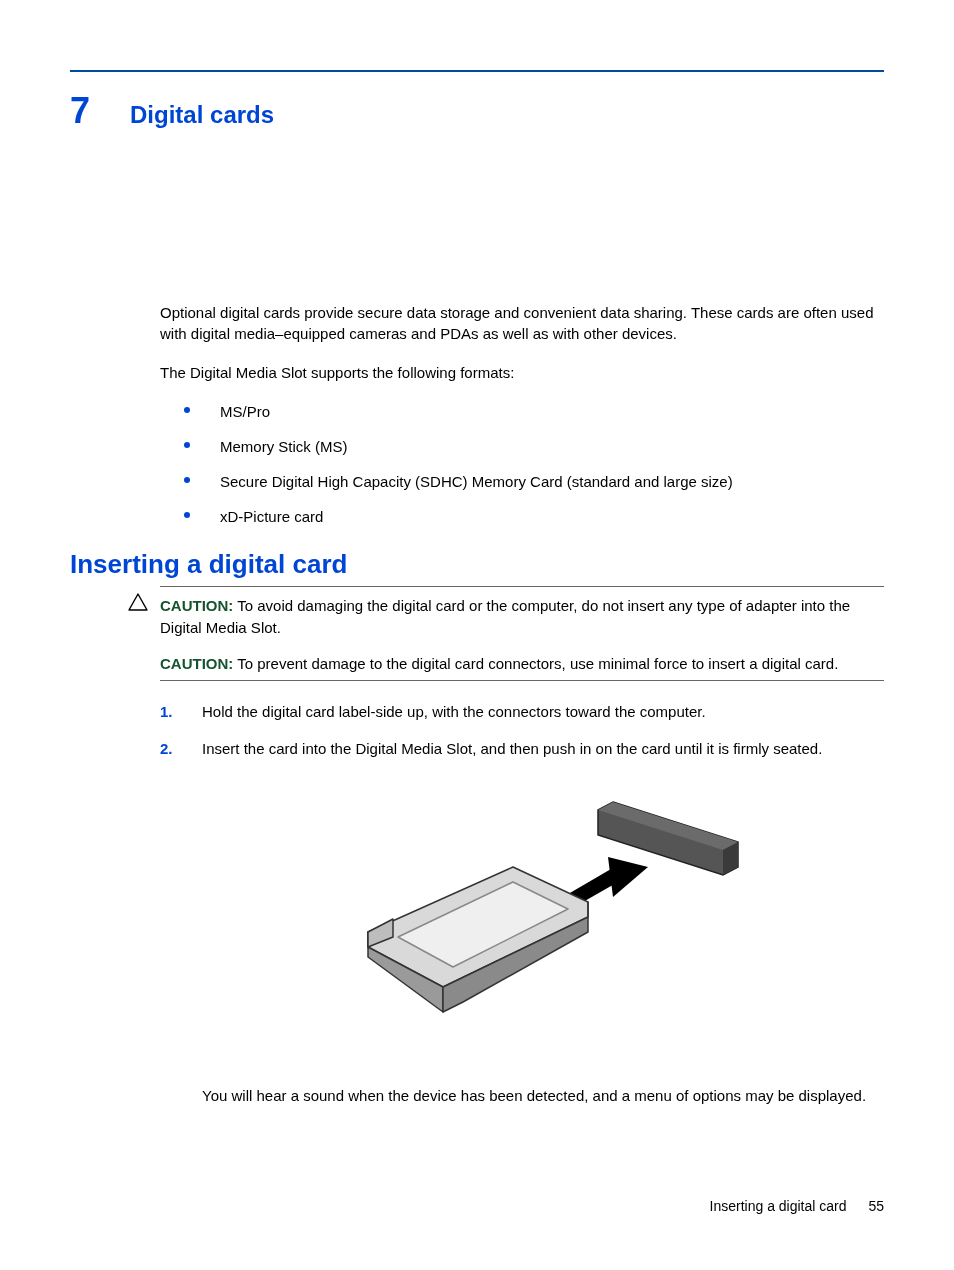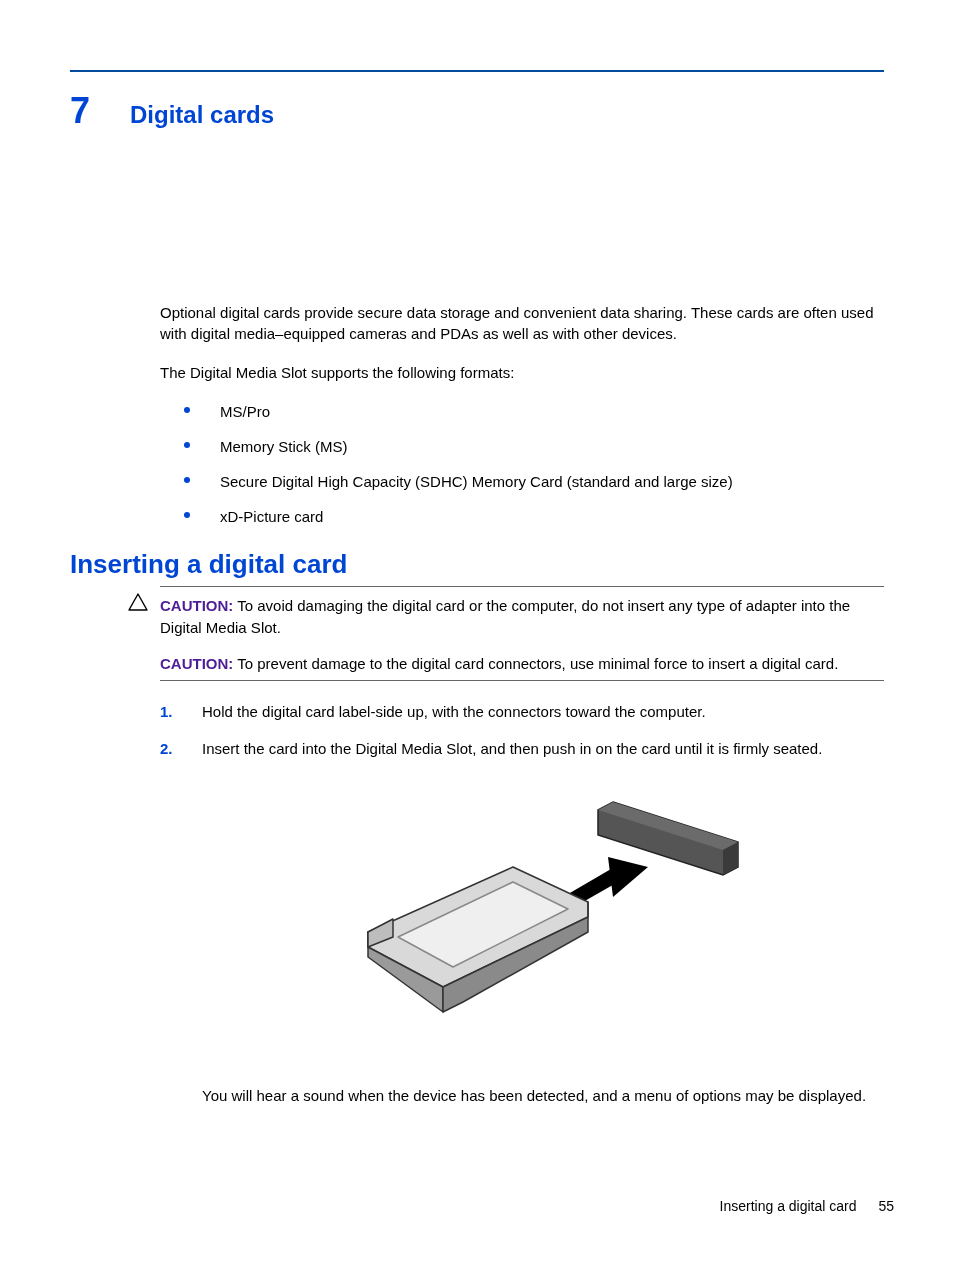--- a/index.html
+++ b/index.html
@@ -73,21 +73,21 @@
     line-height: 1.45;
     position: relative;
   }
   .caution-icon {
     position: absolute;
     left: -32px;
     top: 6px;
   }
   .caution-icon svg { display: block; }
   .caution-label {
-    color: #4c1d95;
+    color: #14532d;
     font-weight: bold;
   }
   .caution-line2 {
     margin-left: 90px;
     border-bottom: 1px solid #666;
     padding-bottom: 6px;
     margin-bottom: 20px;
     line-height: 1.4;
   }
   ol.steps {
@@ -113,21 +113,21 @@
     width: 440px;
     height: 270px;
   }
   .step-note {
     margin-top: 24px;
     line-height: 1.4;
   }
   .footer {
     position: absolute;
     bottom: 56px;
-    right: 60px;
+    right: 70px;
     font-size: 14px;
   }
   .footer .page-num { margin-left: 18px; }
 </style>
 </head>
 <body>
 
 <div class="top-rule"></div>
 
 <div class="chapter-header">

